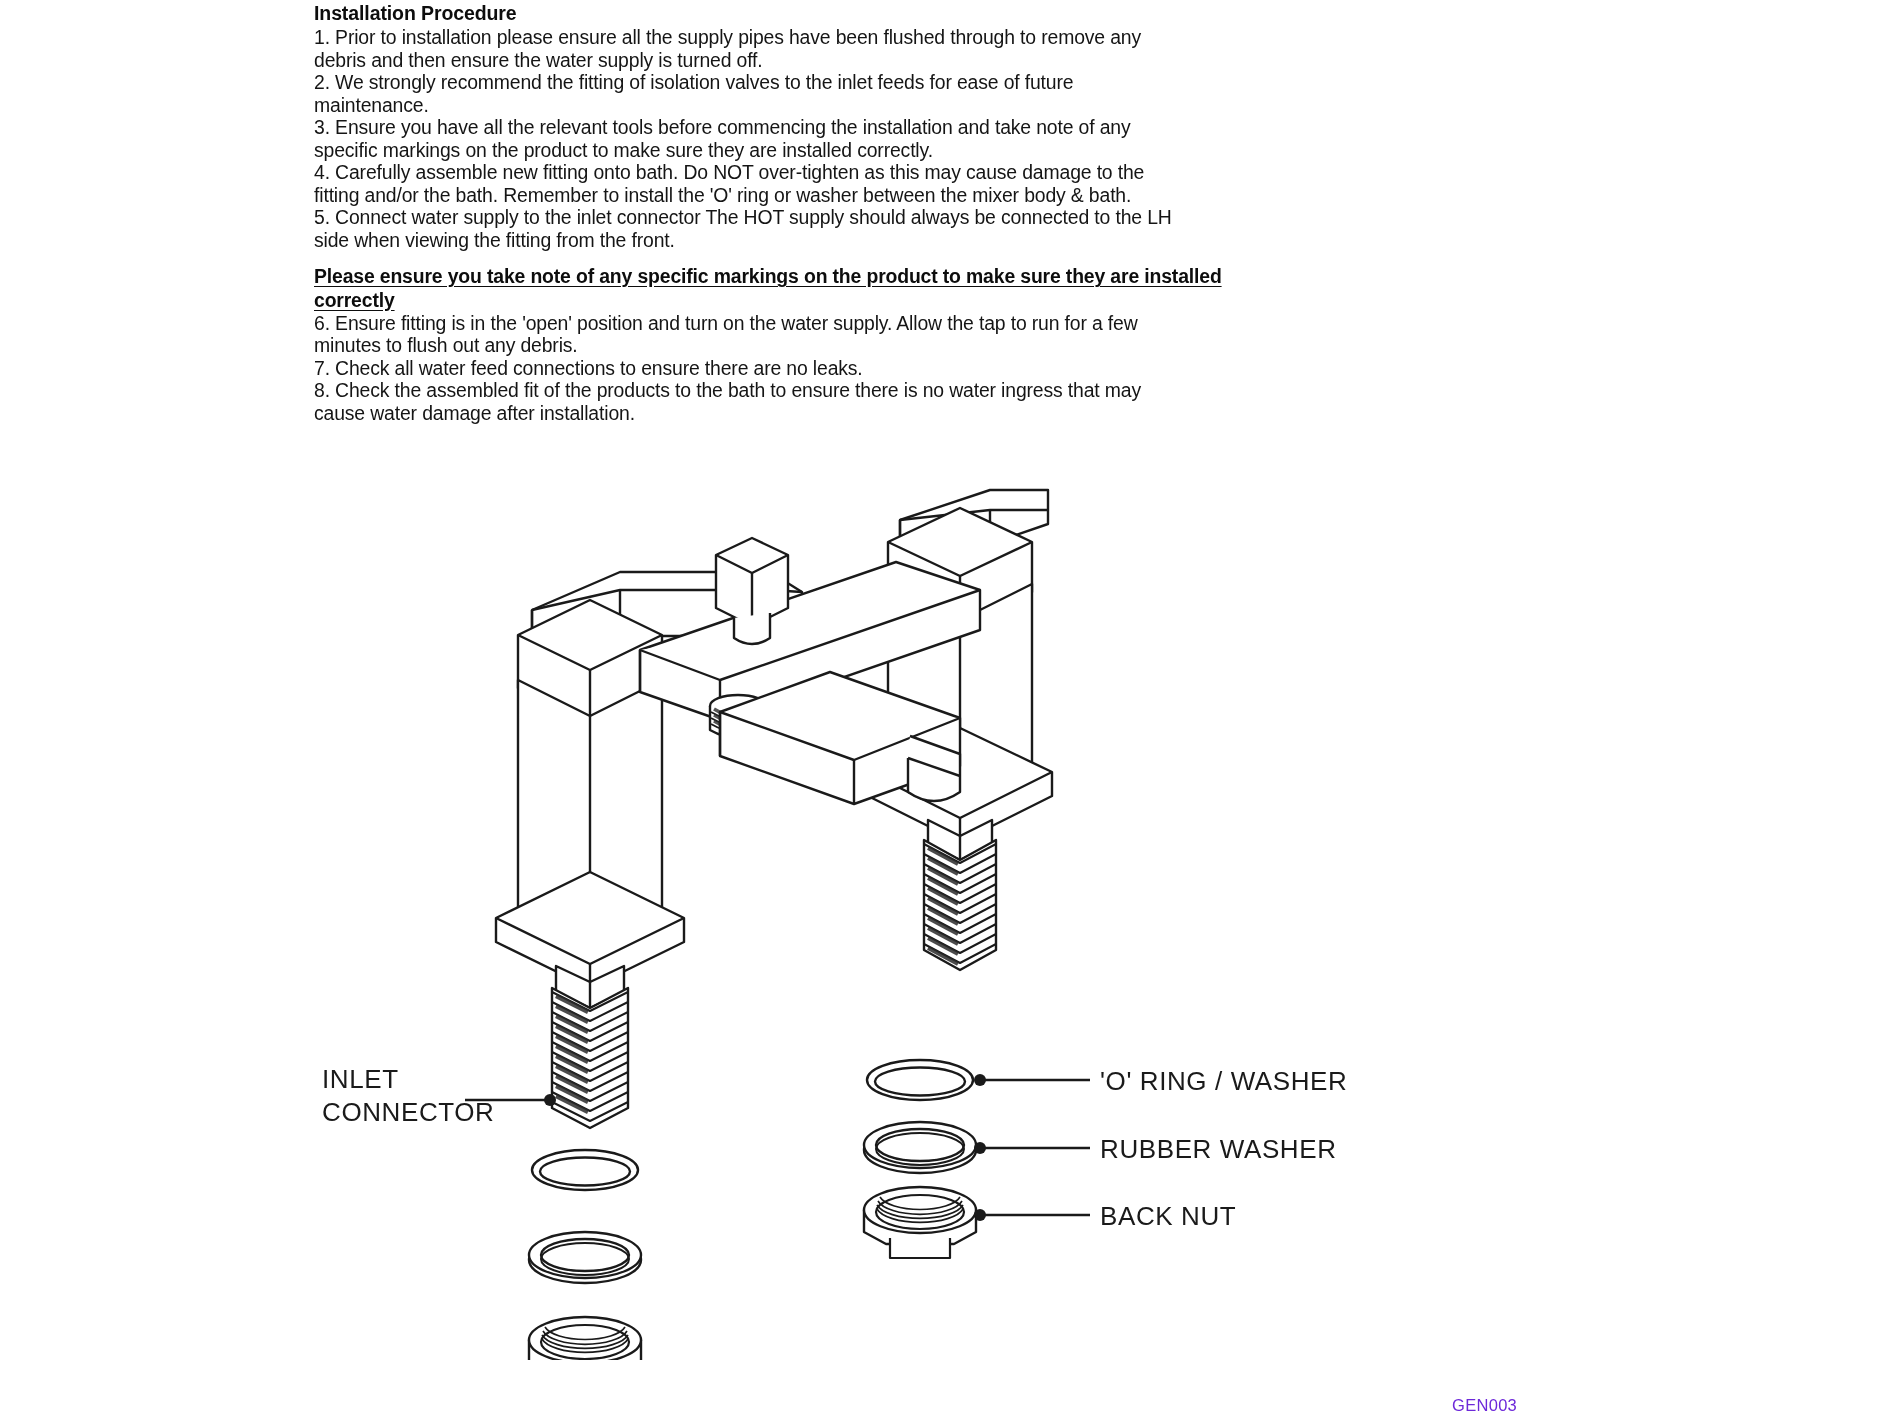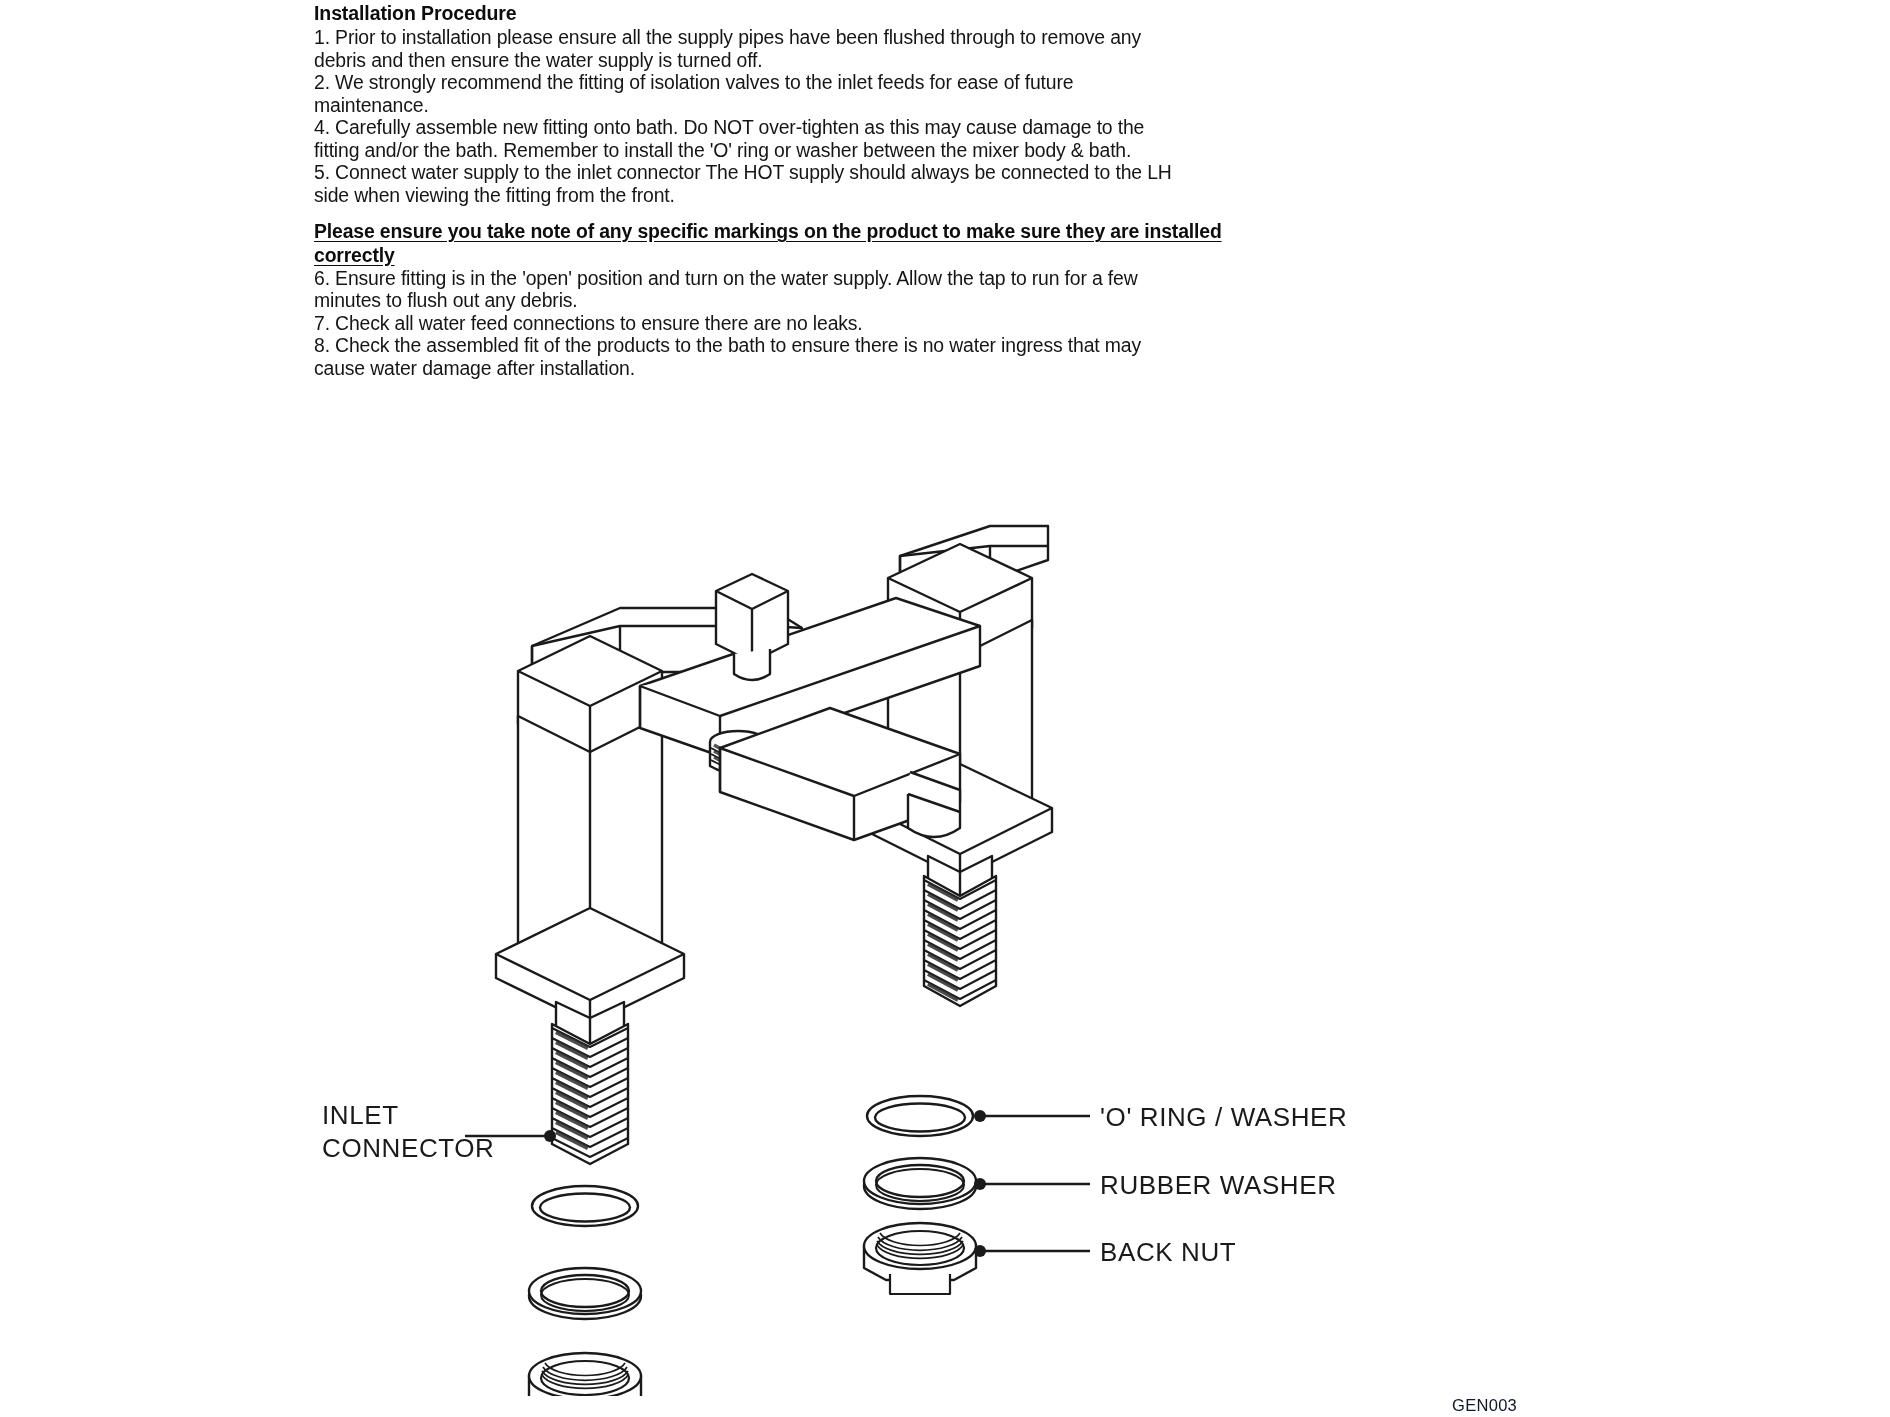--- a/index.html
+++ b/index.html
@@ -47,56 +47,58 @@
     line-height: 1.2;
     letter-spacing: -0.15px;
     margin-top: 14px;
     white-space: pre-line;
   }
 
   
   #diagram {
     position: absolute;
     left: 300px;
-    top: 516px;
+    top: 480px;
     width: 1300px;
     height: 880px;
     text-align: center;
   }
   #diagram svg { display: block; width: 100%; height: 100%; }
 
   .lbl {
     fill: #1a1a1a;
     font-family: "Liberation Sans", sans-serif;
     font-size: 26px;
     letter-spacing: 0.6px;
   }
 
   
   #footer-code {
     position: absolute;
     left: 1452px;
     top: 1396px;
     font-size: 16.5px;
-    color: #0f172a;
+    color: #6d28d9;
     letter-spacing: 0.3px;
   }
 </style>
 </head>
 <body>
 
 <div id="page">
 
   <div id="instructions">
     <div class="proc-heading">Installation Procedure</div>
 
     <div class="step">1.  Prior to installation please ensure all the supply pipes have been flushed through to remove any
 debris and then ensure the water supply is turned off.</div>
     <div class="step">2.  We strongly recommend the fitting of isolation valves to the inlet feeds for ease of future
 maintenance.</div>
+    <div class="step">3.  Ensure you have all the relevant tools before commencing the installation and take note of any
+specific markings on the product to make sure they are installed correctly.</div>
     <div class="step">4.  Carefully assemble new fitting onto bath. Do NOT over-tighten as this may cause damage to the
 fitting and/or the bath. Remember to install the 'O' ring or washer between the mixer body &amp; bath.</div>
     <div class="step">5.  Connect water supply to the inlet connector The HOT supply should always be connected to the LH
 side when viewing the fitting from the front.</div>
     <div class="emphasis">Please ensure you take note of any specific markings on the product to make sure they are installed
 correctly</div>
     <div class="step">6.  Ensure fitting is in the 'open' position and turn on the water supply. Allow the tap to run for a few
 minutes to flush out any debris.</div>
     <div class="step">7.  Check all water feed connections to ensure there are no leaks.</div>
     <div class="step">8. Check the assembled fit of the products to the bath to ensure there is no water ingress that may

